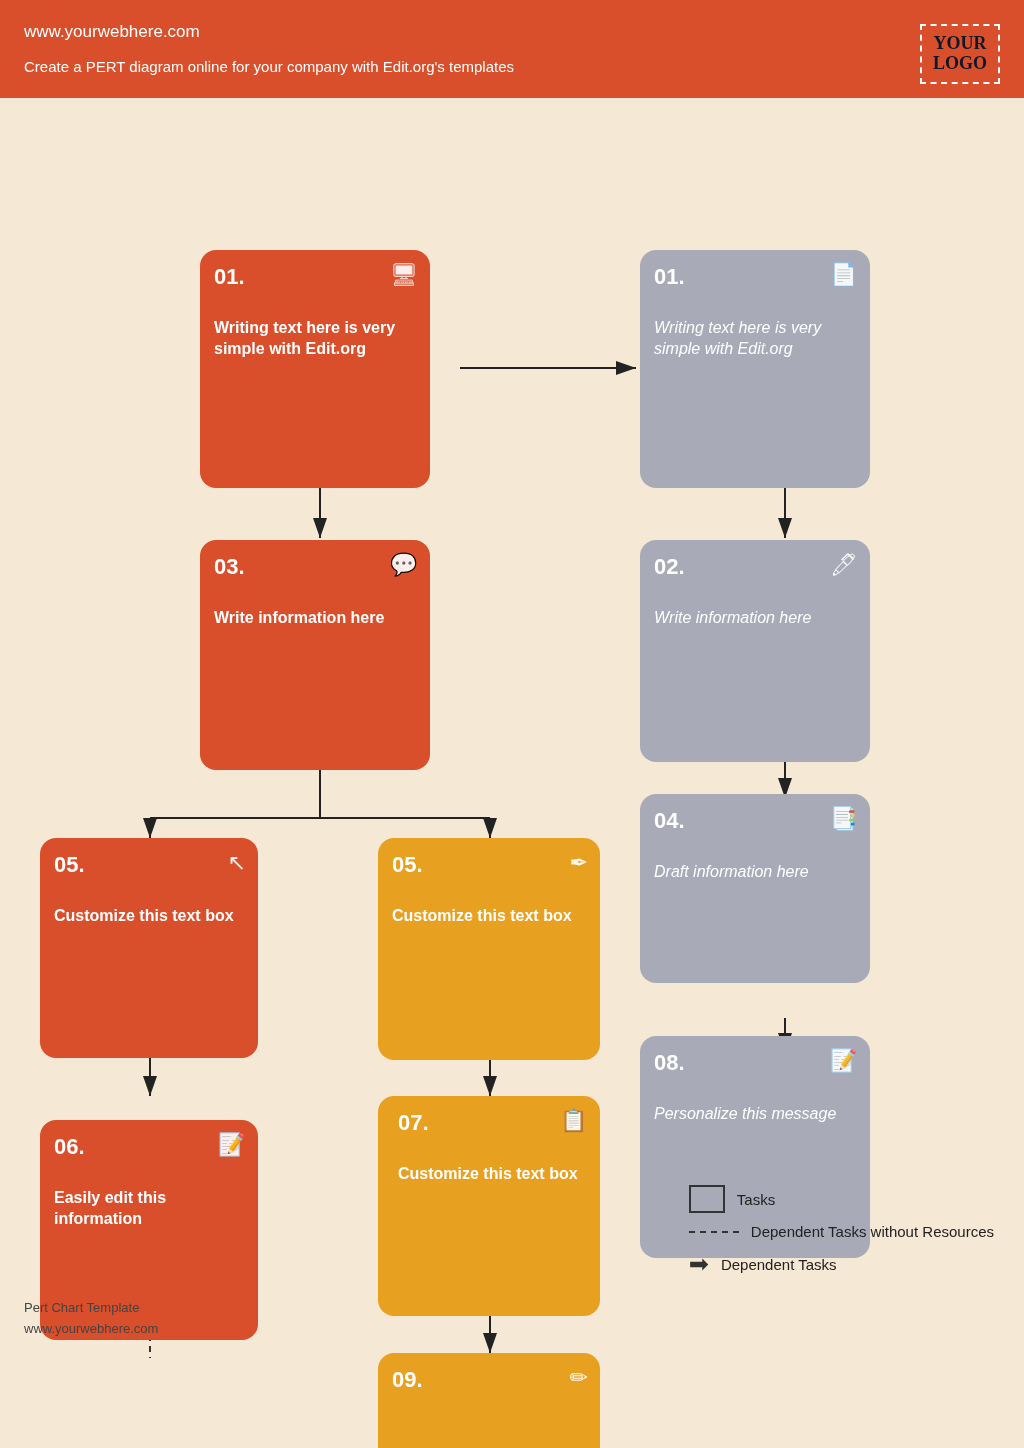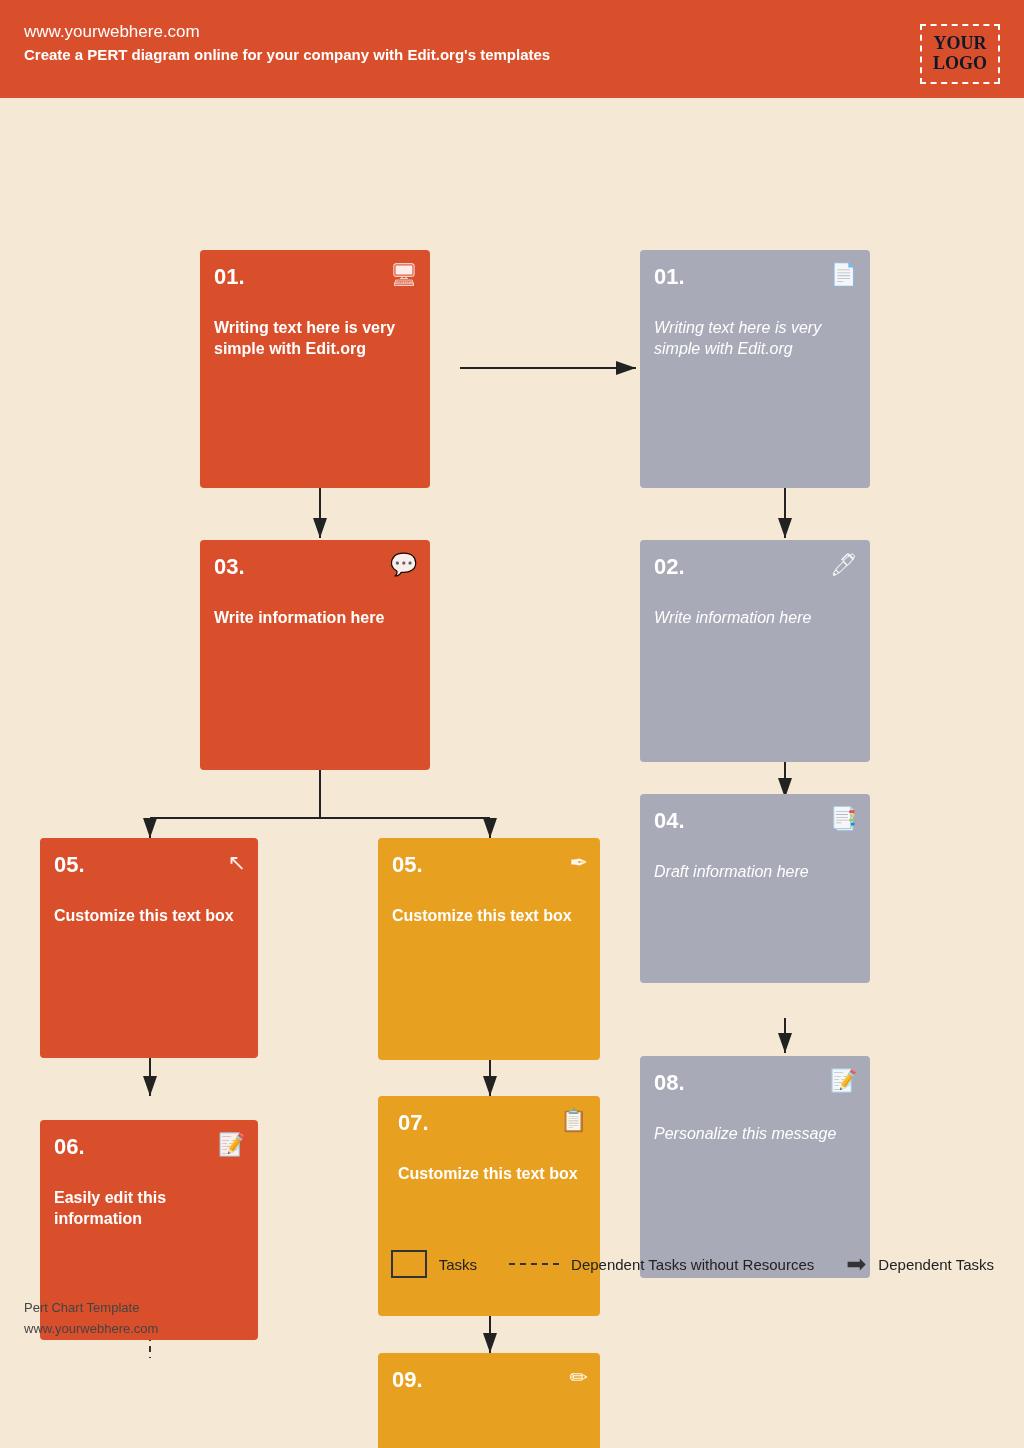--- a/index.html
+++ b/index.html
@@ -32,22 +32,22 @@
     }
     .header-url {
       font-size: 17px;
       color: white;
       margin-top: 4px;
       font-weight: 400;
     }
     .header-subtitle {
       font-size: 15px;
       color: white;
-      margin-top: 4px;
-      font-weight: 700;
+      margin-top: 16px;
+      font-weight: 400;
     }
     .logo-box {
       border: 2px dashed white;
       width: 80px;
       height: 60px;
       display: flex;
       align-items: center;
       justify-content: center;
       color: #0f172a;
       font-size: 18px;
@@ -61,21 +61,21 @@
     
     .diagram {
       padding: 30px 30px 30px 30px;
       position: relative;
       min-height: 1260px;
     }
 
     
     .card {
       position: absolute;
-      border-radius: 4px;
+      border-radius: 16px;
       padding: 14px 14px 14px 14px;
       overflow: hidden;
     }
     .card-orange { background: #d94f2b; }
     .card-gray { background: #a8aab8; }
     .card-yellow { background: #e8a020; }
 
     .card-number {
       font-size: 22px;
       font-weight: 900;
@@ -111,22 +111,22 @@
       position: absolute;
       pointer-events: none;
     }
 
     
     .legend {
       position: absolute;
       right: 30px;
       bottom: 80px;
       display: flex;
-      flex-direction: row;
-      gap: 32px;
+      flex-direction: column;
+      gap: 10px;
     }
     .legend-item {
       display: flex;
       align-items: center;
       gap: 12px;
       font-size: 15px;
       font-weight: 400;
       color: #222;
     }
     .legend-box {
@@ -257,21 +257,21 @@
     <span class="card-icon">📝</span>
     <div class="card-body">Easily edit this information</div>
   </div>
 
   <div class="card card-yellow" style="left:378px;top:998px;width:222px;height:220px;padding-left:20px;">
     <span class="card-number">07.</span>
     <span class="card-icon">📋</span>
     <div class="card-body">Customize this text box</div>
   </div>
 
-  <div class="card card-gray" style="left:640px;top:958px;width:230px;height:222px;">
+  <div class="card card-gray" style="left:640px;top:938px;width:230px;height:222px;">
     <span class="card-number">08.</span>
     <span class="card-icon">📝</span>
     <div class="card-body-italic">Personalize this message</div>
   </div>
 
   <div class="card card-yellow" style="left:378px;top:1255px;width:222px;height:160px;">
     <span class="card-number">09.</span>
     <span class="card-icon">✏</span>
 
   </div>

